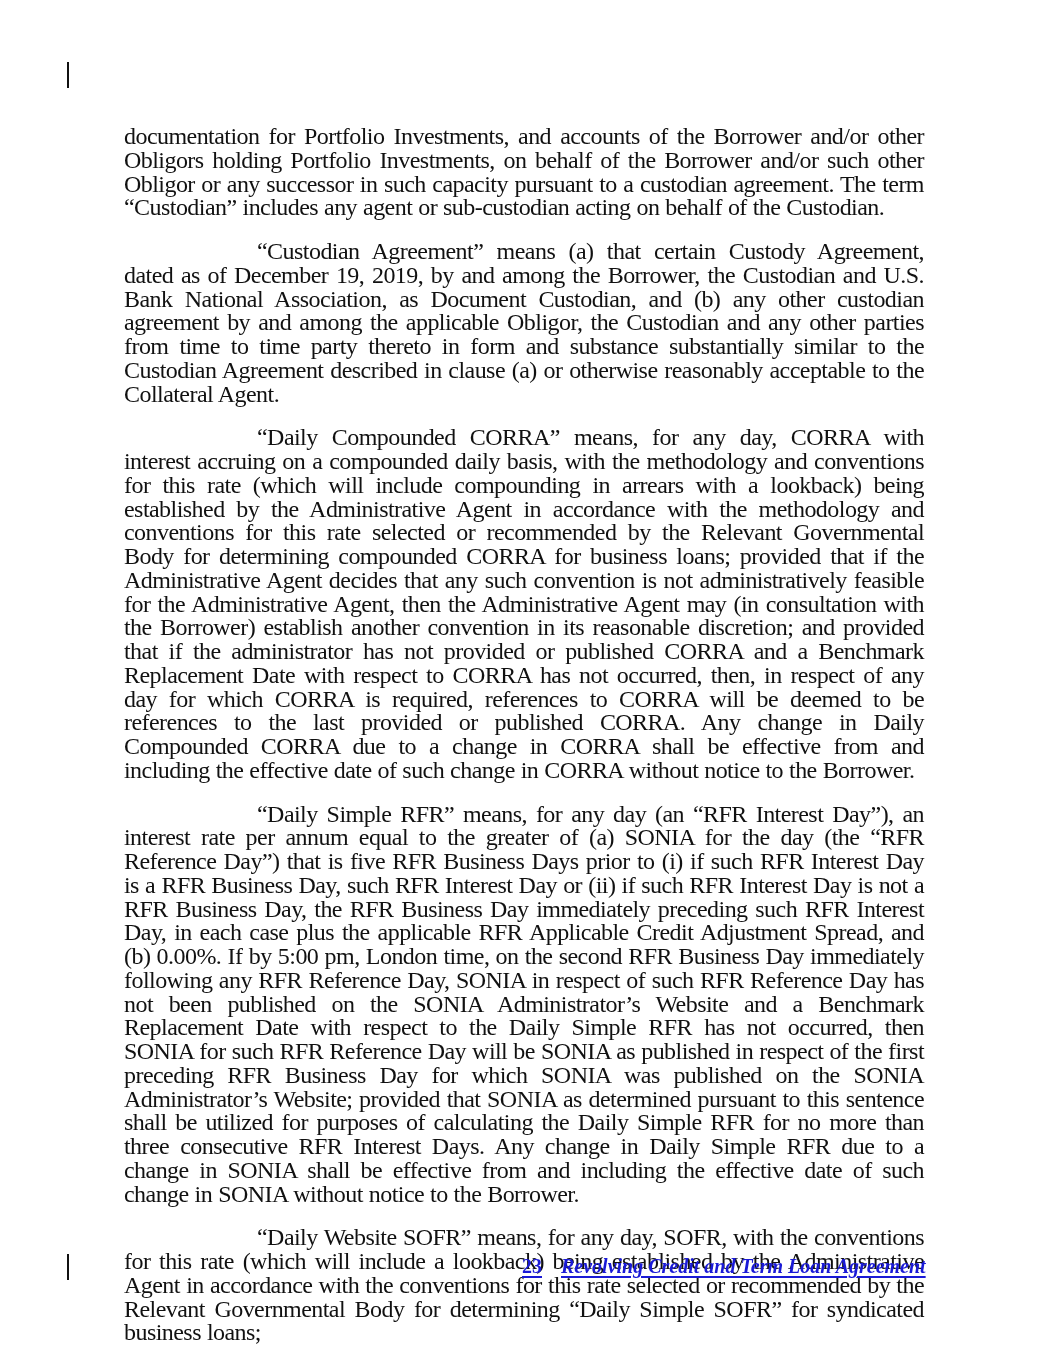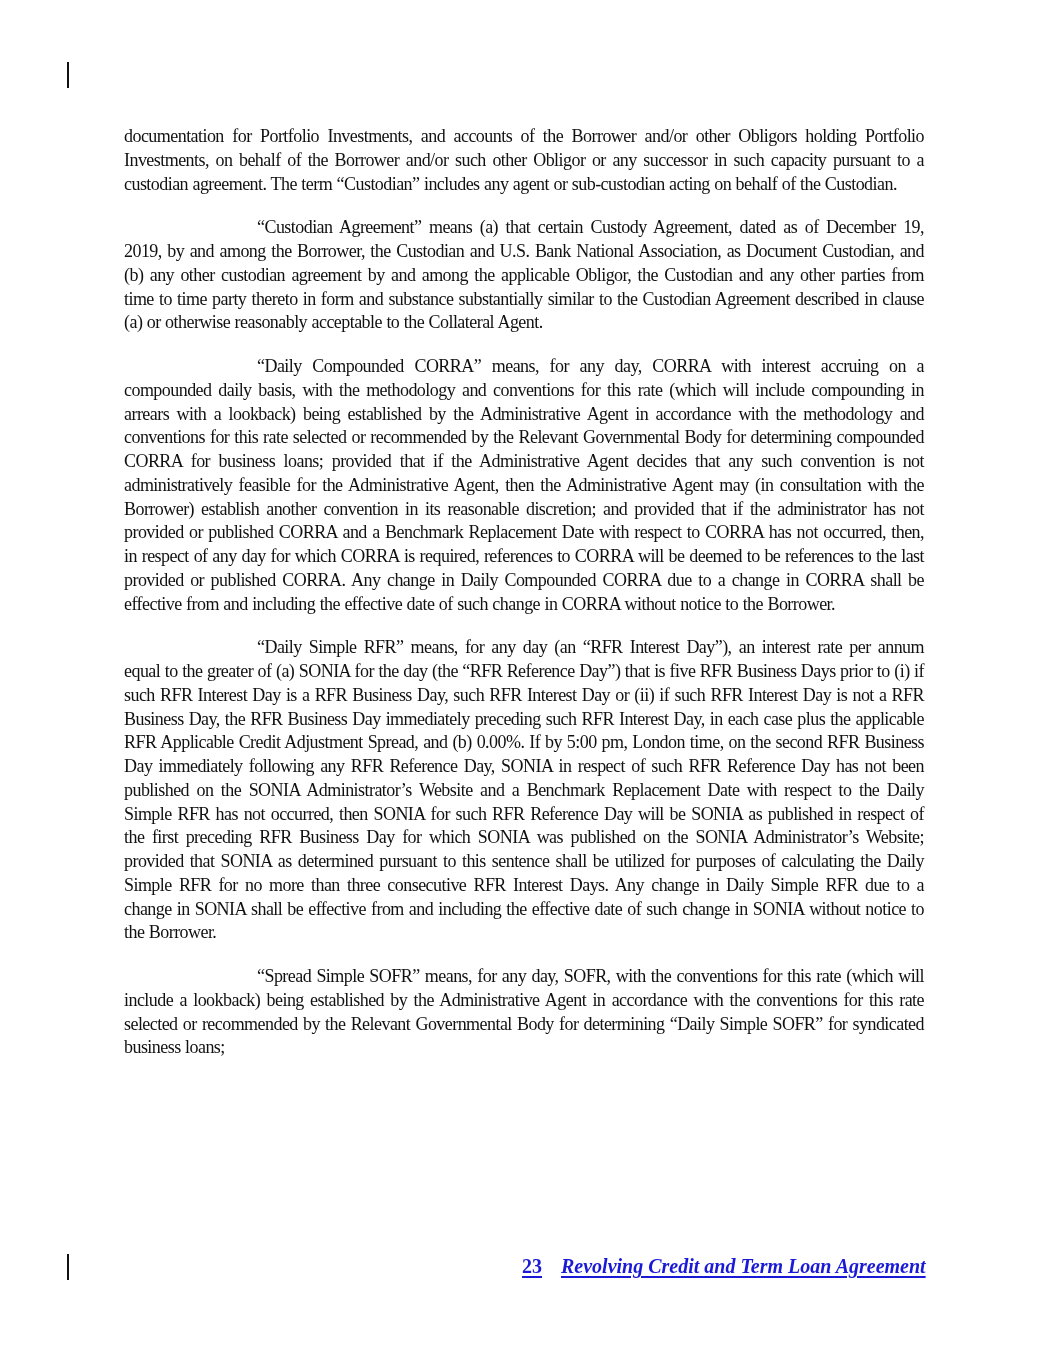--- a/index.html
+++ b/index.html
@@ -22,21 +22,21 @@
       background: #111111;
     }
     .change-bar.top { top: 62px; height: 26px; }
     .change-bar.bottom { top: 1254px; height: 26px; }
 
     .page-body {
       position: absolute;
       left: 124px;
       top: 125px;
       width: 800px;
-      font-size: 18px;
+      font-size: 24px;
       line-height: 23.75px;
       text-align: justify;
       letter-spacing: -0.55px;
       word-spacing: 0.5px;
     }
     .para {
       margin: 0 0 20px 0;
       text-align: justify;
       text-align-last: left;
     }
@@ -77,21 +77,21 @@
 
   <p class="para indent">
     <span>“</span><span class="term-underline">Daily Compounded CORRA</span><span>” means, for any day, CORRA with interest accruing on a compounded daily basis, with the methodology and conventions for this rate (which will include compounding in arrears with a lookback) being established by the Administrative Agent in accordance with the methodology and conventions for this rate selected or recommended by the Relevant Governmental Body for determining compounded CORRA for business loans; provided that if the Administrative Agent decides that any such convention is not administratively feasible for the Administrative Agent, then the Administrative Agent may (in consultation with the Borrower) establish another convention in its reasonable discretion; and provided that if the administrator has not provided or published CORRA and a Benchmark Replacement Date with respect to CORRA has not occurred, then, in respect of any day for which CORRA is required, references to CORRA will be deemed to be references to the last provided or published CORRA. Any change in Daily Compounded CORRA due to a change in CORRA shall be effective from and including the effective date of such change in CORRA without notice to the Borrower.</span>
   </p>
 
   <p class="para indent">
     <span>“</span><span class="term-underline">Daily Simple RFR</span><span>” means, for any day (an “RFR Interest Day”), an interest rate per annum equal to the greater of (a) SONIA for the day (the “RFR Reference Day”) that is five RFR Business Days prior to (i) if such RFR Interest Day is a RFR Business Day, such RFR Interest Day or (ii) if such RFR Interest Day is not a RFR Business Day, the RFR Business Day immediately preceding such RFR Interest Day, in each case plus the applicable RFR Applicable Credit Adjustment Spread, and (b) 0.00%.  If by 5:00 pm, London time, on the second RFR Business Day immediately following any RFR Reference Day, SONIA in respect of such RFR Reference Day has not been published on the SONIA Administrator’s Website and a Benchmark Replacement Date with respect to the Daily Simple RFR has not occurred, then SONIA for such RFR Reference Day will be SONIA as published in respect of the first preceding RFR Business Day for which SONIA was published on the SONIA Administrator’s Website; provided that SONIA as determined pursuant to this sentence shall be utilized for purposes of calculating the Daily Simple RFR for no more than three consecutive RFR Interest Days.  Any change in Daily Simple RFR due to a change in SONIA shall be effective from and including the effective date of such change in SONIA without notice to the Borrower.</span>
   </p>
 
   <p class="para indent">
-    <span>“</span><span class="term-underline">Spread Simple SOFR</span><span>” means, for any day, SOFR, with the conventions for this rate (which will include a lookback) being established by the Administrative Agent in accordance with the conventions for this rate selected or recommended by the Relevant Governmental Body for determining “Daily Simple SOFR” for syndicated business loans;</span>
+    <span>“</span><span class="term-underline">Daily Website SOFR</span><span>” means, for any day, SOFR, with the conventions for this rate (which will include a lookback) being established by the Administrative Agent in accordance with the conventions for this rate selected or recommended by the Relevant Governmental Body for determining “Daily Simple SOFR” for syndicated business loans;</span>
   </p>
 </div>
 
 <div class="change-bar bottom"></div>
 
 <div class="footer">
   <a class="page-num">23</a>
   <a class="doc-title">Revolving Credit and Term Loan Agreement</a>
 </div>
 

